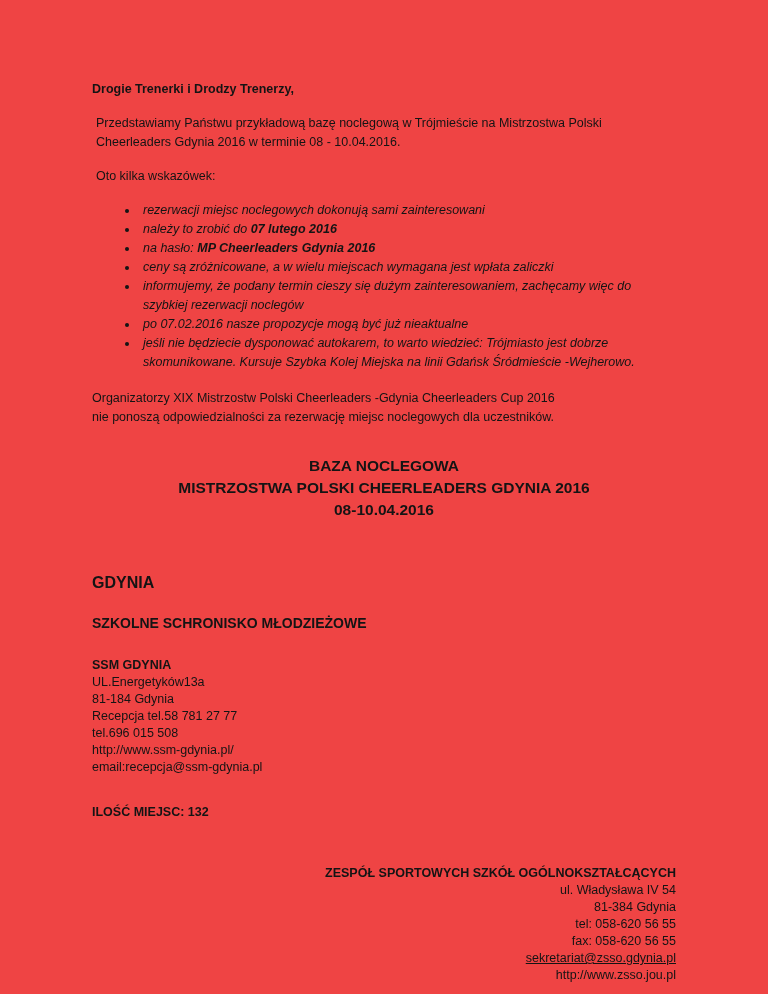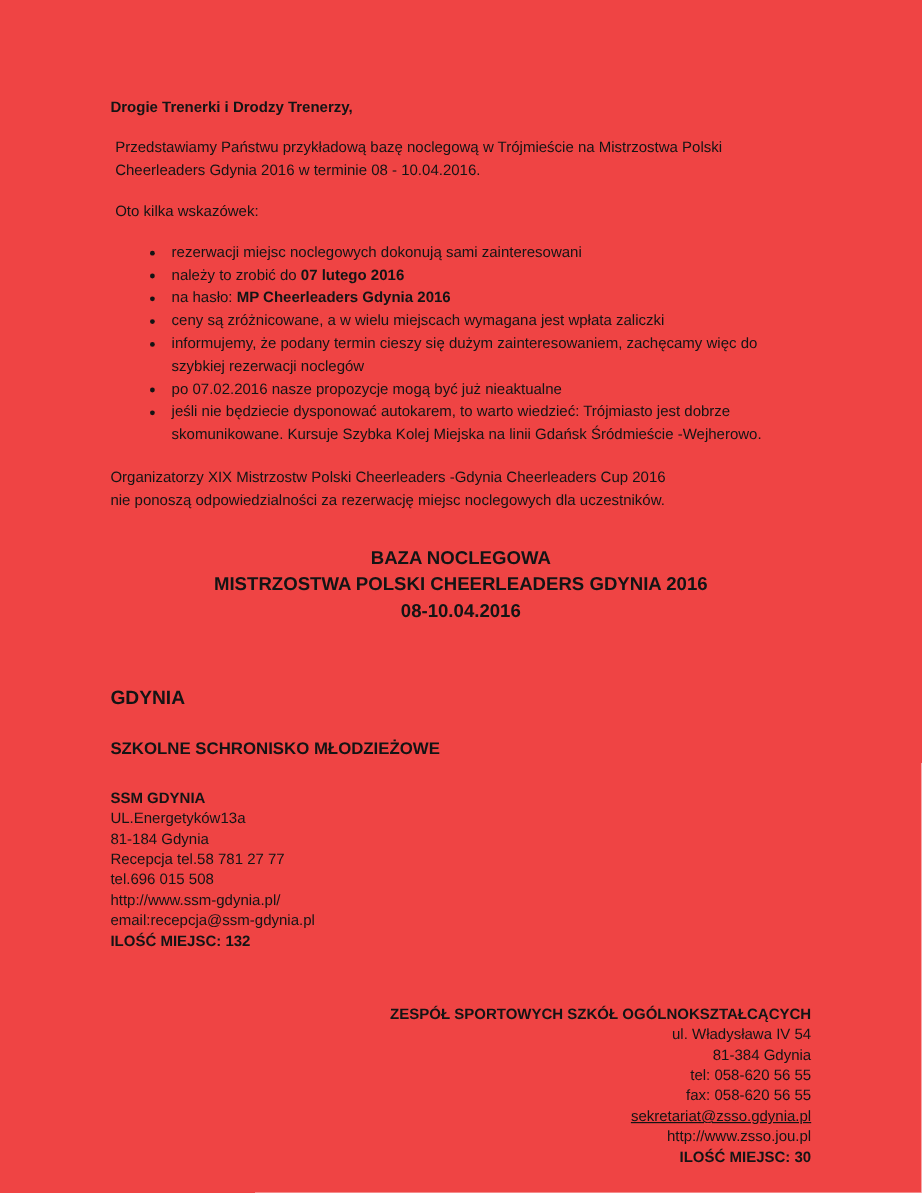--- a/index.html
+++ b/index.html
@@ -25,20 +25,21 @@
     font-weight: bold;
     margin: 0 0 15px 0;
   }
   .para {
     margin: 0 0 15px 4px;
   }
   ul.tips {
     margin: 0 0 17px 0;
     padding: 0 0 0 47px;
     list-style-type: disc;
+    font-style: italic;
   }
   ul.tips li {
     margin: 0 0 0 0;
     padding-left: 4px;
   }
   .disclaimer {
     margin: 15px 0 28px 0;
   }
   .title-block {
     text-align: center;
@@ -59,20 +60,21 @@
   }
   .venue {
     margin: 24px 0 0 0;
     line-height: 17px;
   }
   .venue .venue-name {
     font-weight: bold;
   }
   .venue .capacity {
     font-weight: bold;
+    margin-top: 28px;
   }
   .venue-2 {
     margin-top: 44px;
     text-align: right;
   }
   .link-line {
     text-decoration: underline;
     color: #141414;
     cursor: pointer;
   }

